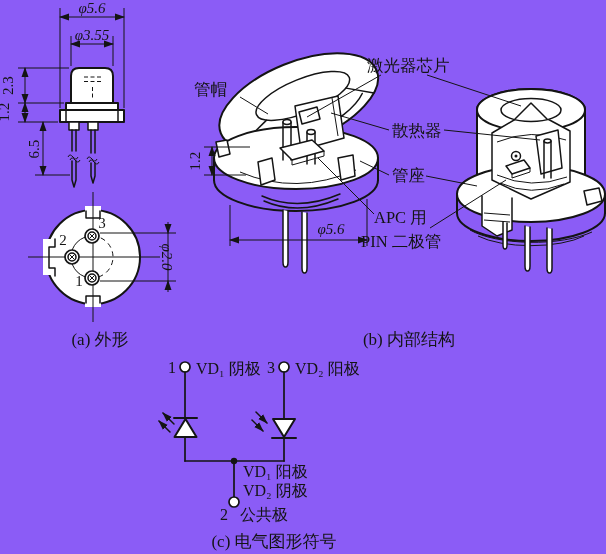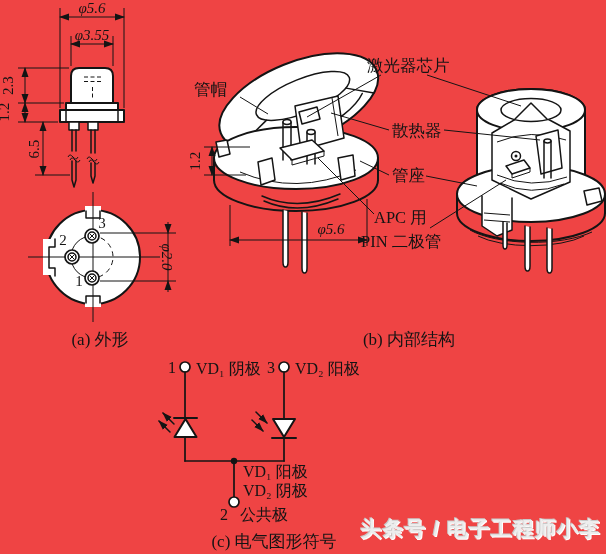--- a/index.html
+++ b/index.html
@@ -1,16 +1,16 @@
 <!DOCTYPE html>
 <html><head>
 <meta charset="utf-8">
 <style>
   html,body{margin:0;padding:0;background:#ffffff;}
-  .stage{position:relative;width:606px;height:554px;background:#ef4444;overflow:hidden;
+  .stage{position:relative;width:606px;height:554px;background:#8b5cf6;overflow:hidden;
          font-family:"Liberation Serif","DejaVu Serif",serif;}
   svg{position:absolute;left:0;top:0;}
   
   .s2 {stroke:#141414;stroke-width:2;fill:none;stroke-linecap:round;stroke-linejoin:round;}
   .s17{stroke:#141414;stroke-width:1.7;fill:none;stroke-linecap:round;stroke-linejoin:round;}
   .s15{stroke:#141414;stroke-width:1.5;fill:none;stroke-linecap:round;stroke-linejoin:round;}
   .thin{stroke:#141414;stroke-width:1;fill:none;}
   .wf{fill:#ffffff;}
   .ink{fill:#141414;}
   text{fill:#141414;}
@@ -280,14 +280,13 @@
     <text class="schtxt" x="295" y="374">VD₂ 阳极</text>
     <text class="schtxt" x="243" y="477">VD₁ 阳极</text>
     <text class="schtxt" x="243" y="496">VD₂ 阴极</text>
     <text class="schtxt" x="228" y="520" text-anchor="end">2</text>
     <text class="schtxt" x="240" y="520">公共极</text>
   </g>
 
   <text class="capt" x="274" y="547" text-anchor="middle">(c) 电气图形符号</text>
 </svg>
 
-<div class="watermark">头条号 / 电子工程师小李</div>
 </div>
 
 </body></html>

